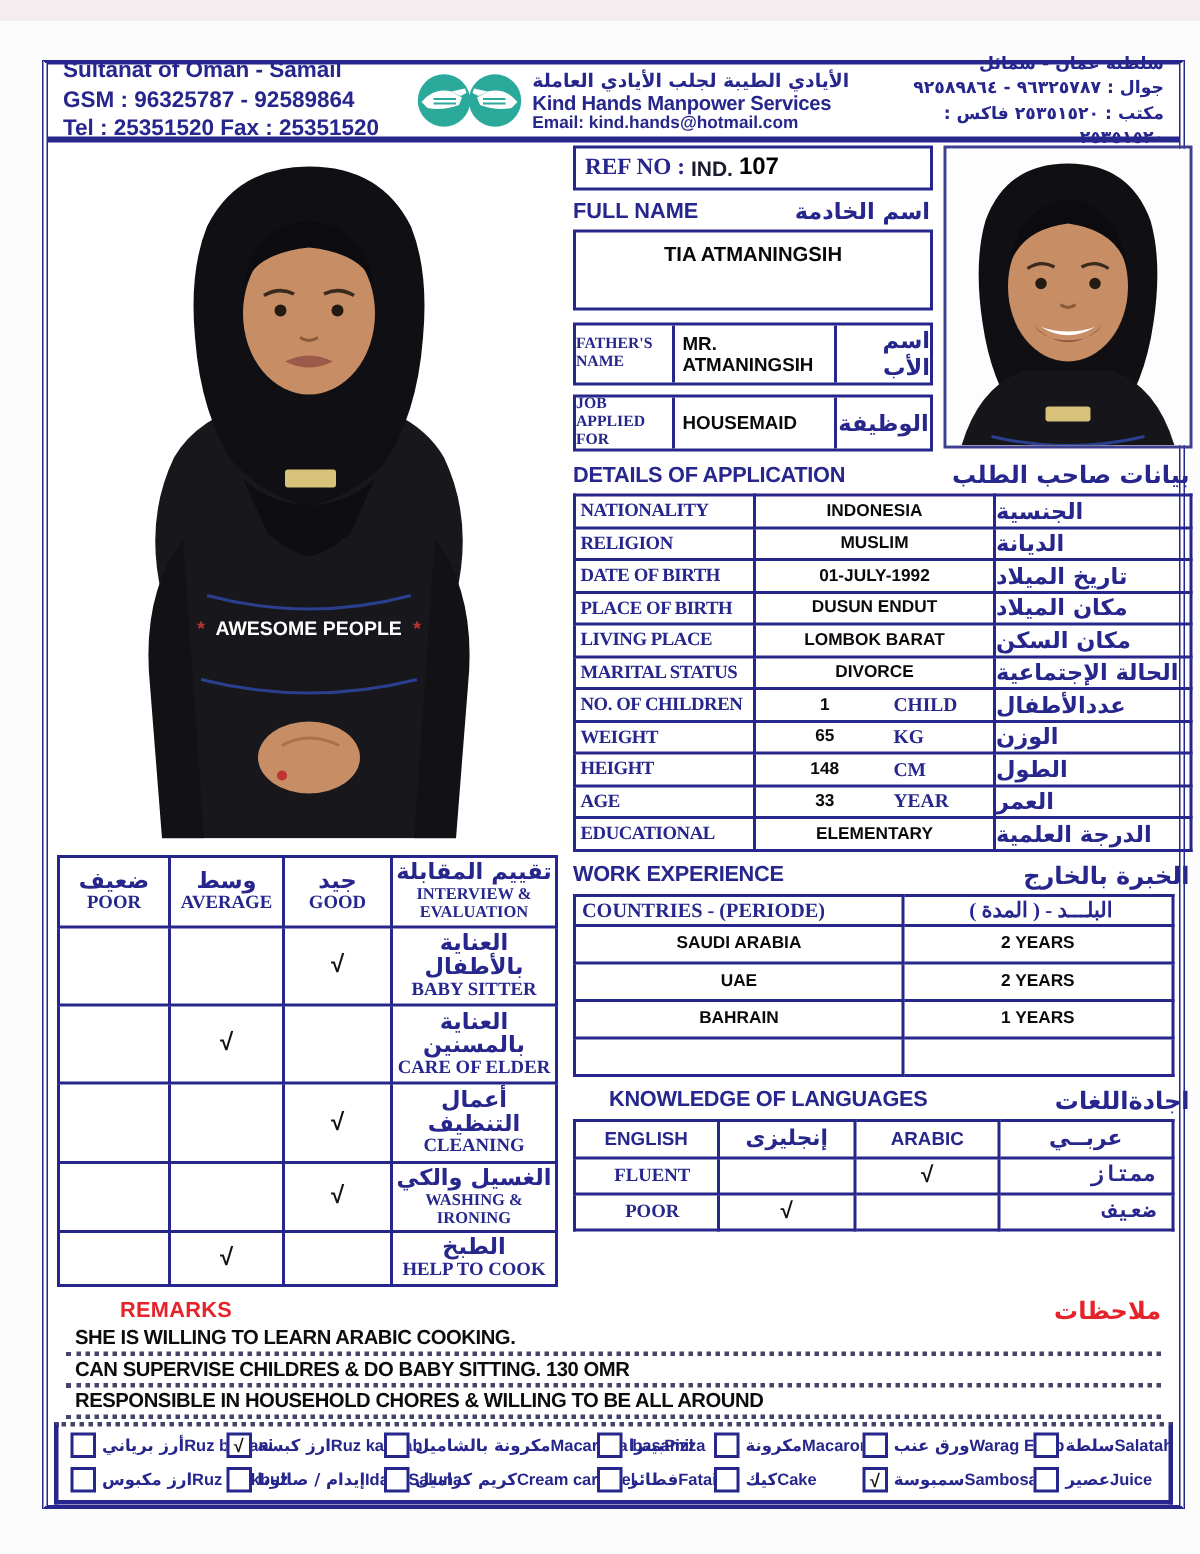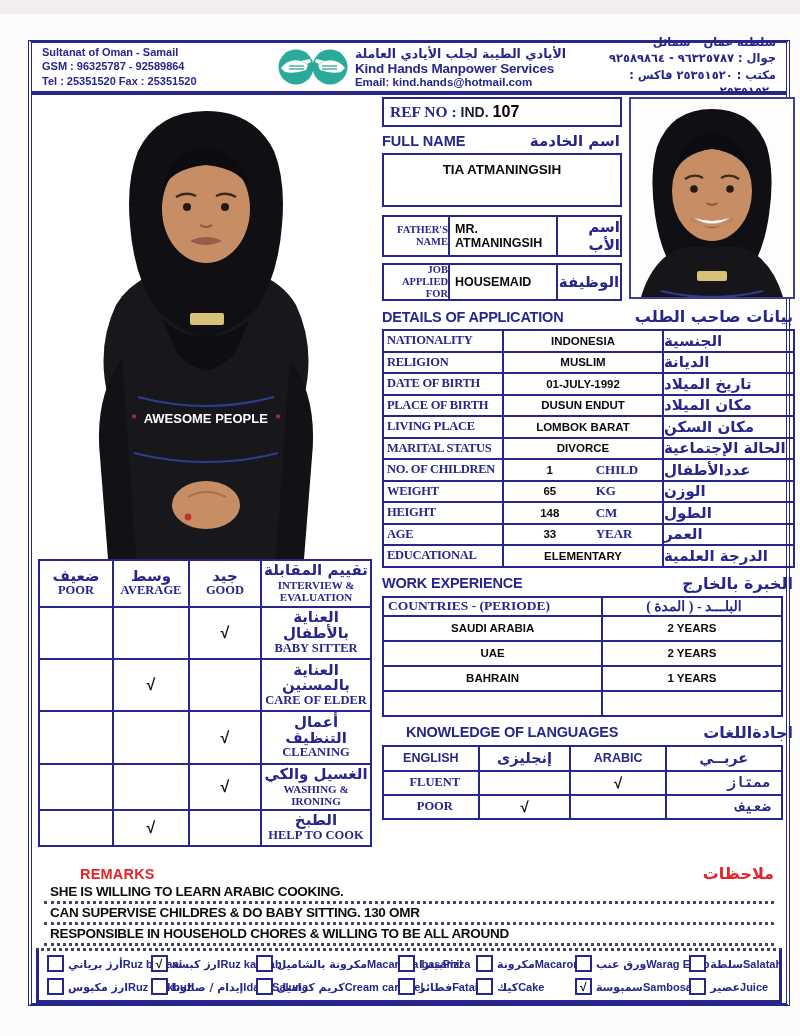--- a/index.html
+++ b/index.html
@@ -8,31 +8,31 @@
   .tint-top { position:absolute; left:0; top:0; width:800px; height:14px; background:#f4edef; }
 
   .page { position:absolute; left:28px; top:40px; width:762px; height:966px; background:#fff;
           border-top:3px solid #26268c; border-bottom:3px solid #26268c;
           border-left:4px double #26268c; border-right:4px double #26268c;
           display:flex; flex-direction:column; }
   .ar { font-family:"DejaVu Sans","Liberation Sans",sans-serif; direction:rtl; unicode-bidi:embed; }
 
   
   .hdr { display:flex; align-items:center; border-bottom:4px solid #26268c; padding:3px 10px 4px 10px; height:52px; flex:0 0 auto; }
-  .hdr-left { width:225px; font-weight:bold; font-size:11px; line-height:1.32; color:#26268c; }
+  .hdr-left { width:225px; font-weight:bold; font-size:15px; line-height:1.32; color:#26268c; }
   .hdr-center { flex:1; display:flex; align-items:center; justify-content:center; gap:6px; }
   .hdr-center .txt { text-align:left; color:#26268c; }
   .hdr-center .txt .a1 { font-size:12.5px; font-weight:bold; }
   .hdr-center .txt .a2 { font-size:13.5px; font-weight:bold; letter-spacing:-0.2px; }
   .hdr-center .txt .a3 { font-size:11.5px; font-weight:bold; }
   .hdr-right { width:200px; text-align:right; font-weight:bold; font-size:11.5px; line-height:1.4; color:#26268c; }
 
   
   .main { display:flex; padding:2px 6px 0 6px; flex:1 1 auto; }
-  .col-left { width:336px; display:flex; flex-direction:column; }
+  .col-left { width:336px; display:flex; flex-direction:column;gap:11px; }
   .photo-large { height:462px; overflow:hidden; }
   .col-right { flex:1; margin-left:8px; display:flex; flex-direction:column; }
 
   
   table { border-collapse:collapse; }
   .eval { width:334px; table-layout:fixed; height:288px; }
   .eval td { border:2px solid #26268c; text-align:center; vertical-align:middle; padding:1px; }
   .eval .h-ar { font-size:15px; font-weight:bold; color:#26268c; line-height:1.05; }
   .eval .h-en { font-family:"Liberation Serif",serif; font-size:12.5px; font-weight:bold; color:#26268c; line-height:1.1; }
   .eval .h-en.small { font-size:11px; }
@@ -45,21 +45,21 @@
   .refbox .rl { font-family:"Liberation Serif",serif; font-weight:bold; font-size:15.5px; color:#26268c; }
   .refbox .rp { font-weight:bold; font-size:14px; color:#1c1c30; }
   .refbox .rn { font-weight:bold; font-size:16px; color:#000; }
   .fn-row { display:flex; justify-content:space-between; align-items:center; margin:5px 2px 3px 0; }
   .fn-row .fl { font-weight:bold; font-size:14.5px; color:#26268c; }
   .fn-row .fa { font-size:15px; font-weight:bold; color:#26268c; }
   .namebox { border:2px solid #26268c; height:54px; text-align:center; padding-top:7px;
              font-weight:bold; font-size:13.5px; color:#090909; }
   .mini { width:240px; display:flex; border:2px solid #26268c; margin-top:8px; }
   .mini .lab { width:66px; border-right:2px solid #26268c; display:flex; flex-direction:column; justify-content:center;
-               font-family:"Liberation Serif",serif; font-weight:bold; font-size:10.5px; color:#26268c; text-align:right; line-height:1.15; }
+               font-family:"Liberation Serif",serif; font-weight:bold; font-size:10.5px; color:#26268c; text-align:left; line-height:1.15; }
   .mini .val { flex:1; border-right:2px solid #26268c; display:flex; flex-direction:column; justify-content:center;
                font-weight:bold; font-size:12.5px; color:#0a0a0a; padding-left:5px; line-height:1.15; }
   .mini .arc { width:62px; display:flex; align-items:center; justify-content:center; font-size:15px; font-weight:bold; color:#26268c; }
   .mini.father { height:42px; }
   .mini.job { height:38px; margin-top:6px; }
   .photo-small { margin-left:7px; width:166px; height:202px; border:2px solid #3f3f8f; overflow:hidden; }
 
   .sec-title { display:flex; justify-content:space-between; align-items:center; margin:6px 2px 3px 0; }
   .sec-title .en { font-weight:bold; font-size:14.5px; color:#26268c; letter-spacing:-0.2px; }
   .sec-title .aa { font-size:16px; font-weight:bold; color:#26268c; }

